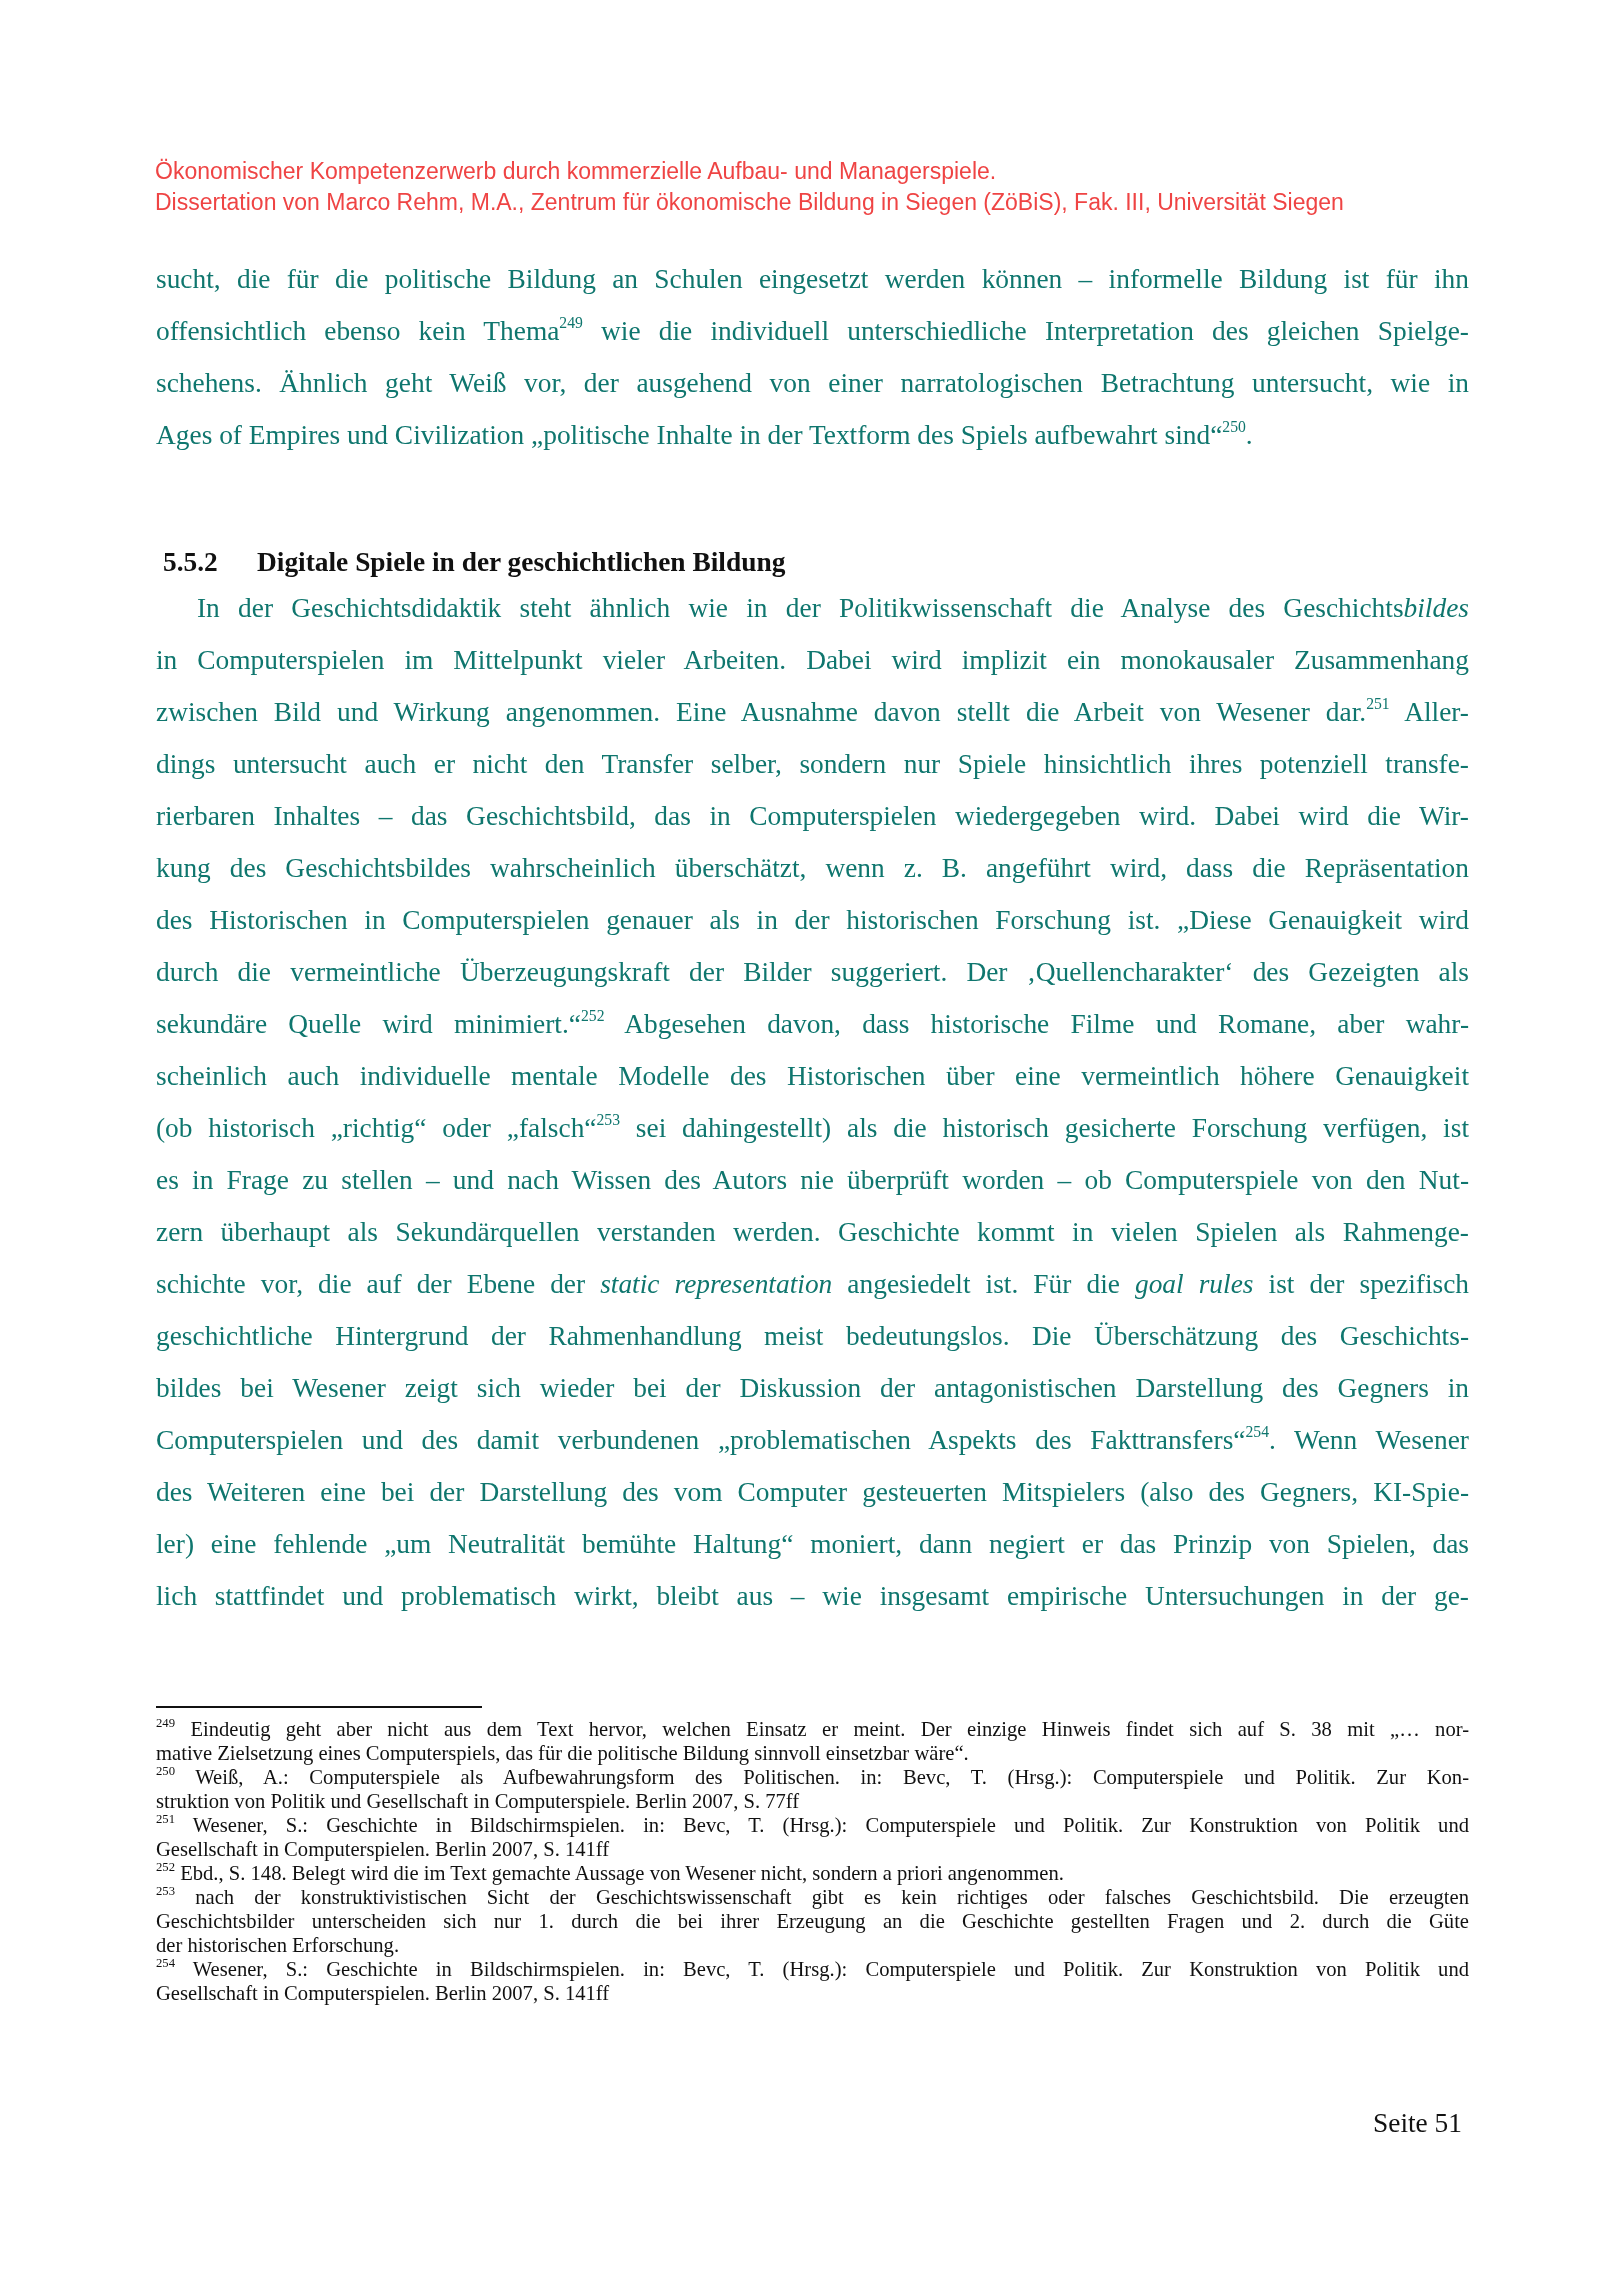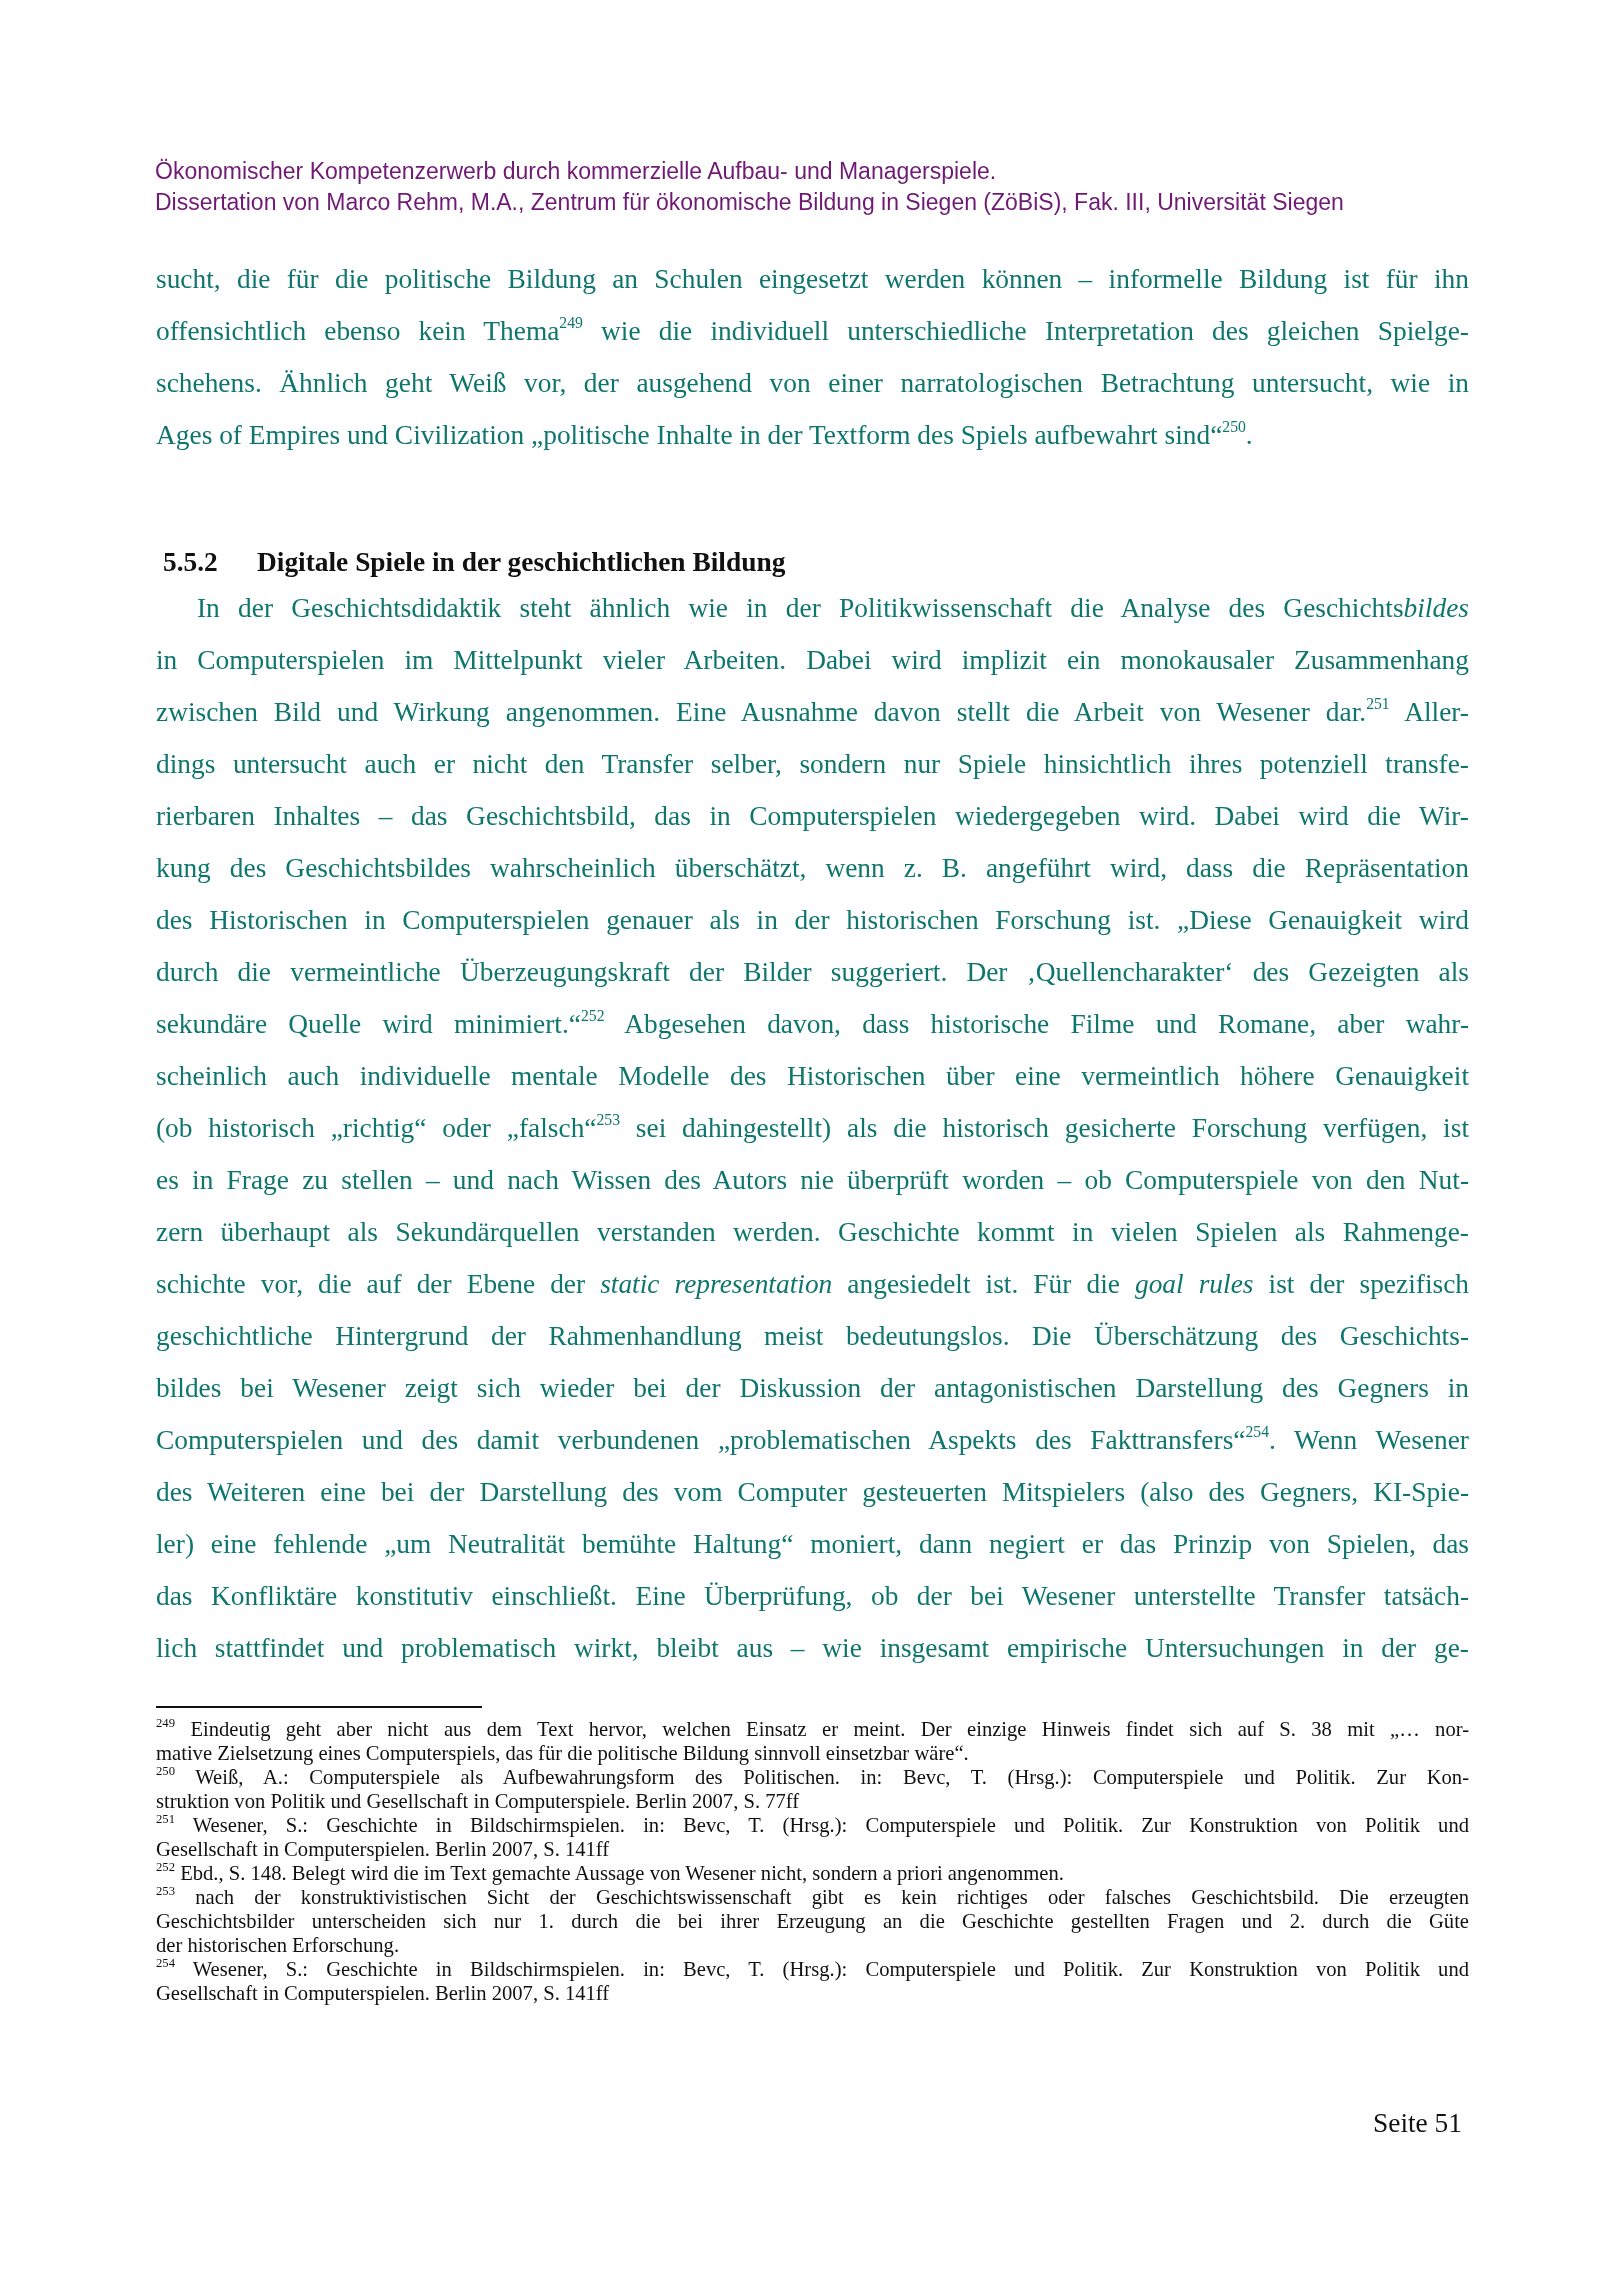--- a/index.html
+++ b/index.html
@@ -1,17 +1,17 @@
 <!DOCTYPE html>
 <html><head>
 <meta charset="utf-8">
 <style>
   html, body { margin: 0; padding: 0; background: #ffffff; }
   body { width: 1620px; height: 2293px; position: relative; overflow: hidden; color: #111111; }
-  .header { position: absolute; left: 155px; top: 156px; font-family: "Liberation Sans", sans-serif; font-size: 23px; line-height: 31px; color: #701a75; }
+  .header { position: absolute; left: 155px; top: 156px; font-family: "Liberation Sans", sans-serif; font-size: 23px; line-height: 31px; color: #ef4444; }
   .header div { white-space: nowrap; }
   .body-text { position: absolute; left: 156px; width: 1313px; font-family: "Liberation Serif", serif; font-size: 27.4px; color: #0f766e; }
   .line { height: 52px; line-height: 52px; white-space: nowrap; text-align: justify; text-align-last: justify; }
   .line.last { text-align-last: left; }
   .line.indent { padding-left: 41px; }
   sup { font-size: 15.7px; line-height: 0; vertical-align: super; position: relative; top: -2px; }
   .heading { position: absolute; left: 163px; top: 511px; font-family: "Liberation Serif", serif; font-weight: bold; font-size: 27.4px; white-space: nowrap; }
   .heading .num { display: inline-block; width: 94px; margin-top: 36px; }
   .p1 { top: 253px; }
   .p2 { top: 582px; }
@@ -55,21 +55,20 @@
   <div class="line"><span>scheinlich auch individuelle mentale Modelle des Historischen über eine vermeintlich höhere Genauigkeit</span></div>
   <div class="line"><span>(ob historisch „richtig“ oder „falsch“</span><sup>253</sup><span> sei dahingestellt) als die historisch gesicherte Forschung verfügen, ist</span></div>
   <div class="line"><span>es in Frage zu stellen – und nach Wissen des Autors nie überprüft worden – ob Computerspiele von den Nut-</span></div>
   <div class="line"><span>zern überhaupt als Sekundärquellen verstanden werden. Geschichte kommt in vielen Spielen als Rahmenge-</span></div>
   <div class="line"><span>schichte vor, die auf der Ebene der </span><em>static representation</em><span> angesiedelt ist. Für die </span><em>goal rules</em><span> ist der spezifisch</span></div>
   <div class="line"><span>geschichtliche Hintergrund der Rahmenhandlung meist bedeutungslos. Die Überschätzung des Geschichts-</span></div>
   <div class="line"><span>bildes bei Wesener zeigt sich wieder bei der Diskussion der antagonistischen Darstellung des Gegners in</span></div>
   <div class="line"><span>Computerspielen und des damit verbundenen „problematischen Aspekts des Fakttransfers“</span><sup>254</sup><span>. Wenn Wesener</span></div>
   <div class="line"><span>des Weiteren eine bei der Darstellung des vom Computer gesteuerten Mitspielers (also des Gegners, KI-Spie-</span></div>
   <div class="line"><span>ler) eine fehlende „um Neutralität bemühte Haltung“ moniert, dann negiert er das Prinzip von Spielen, das</span></div>
-  <div class="line"><span>das Konfliktäre konstitutiv einschließt. Eine Überprüfung, ob der bei Wesener unterstellte Transfer tatsäch-</span></div>
   <div class="line"><span>lich stattfindet und problematisch wirkt, bleibt aus – wie insgesamt empirische Untersuchungen in der ge-</span></div>
 </div>
 
 <div class="fn-rule"></div>
 
 <div class="footnotes">
   <div>
     <div class="fn-line"><sup>249</sup> <span>Eindeutig geht aber nicht aus dem Text hervor, welchen Einsatz er meint. Der einzige Hinweis findet sich auf S. 38 mit „… nor-</span></div>
     <div class="fn-line last"><span>mative Zielsetzung eines Computerspiels, das für die politische Bildung sinnvoll einsetzbar wäre“.</span></div>
   </div>

